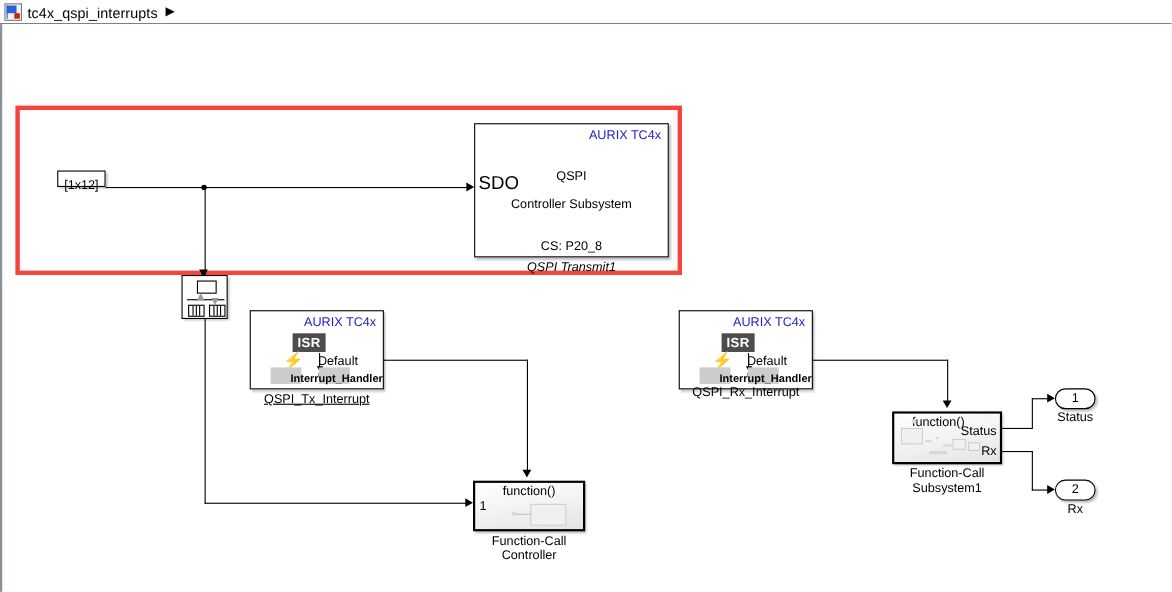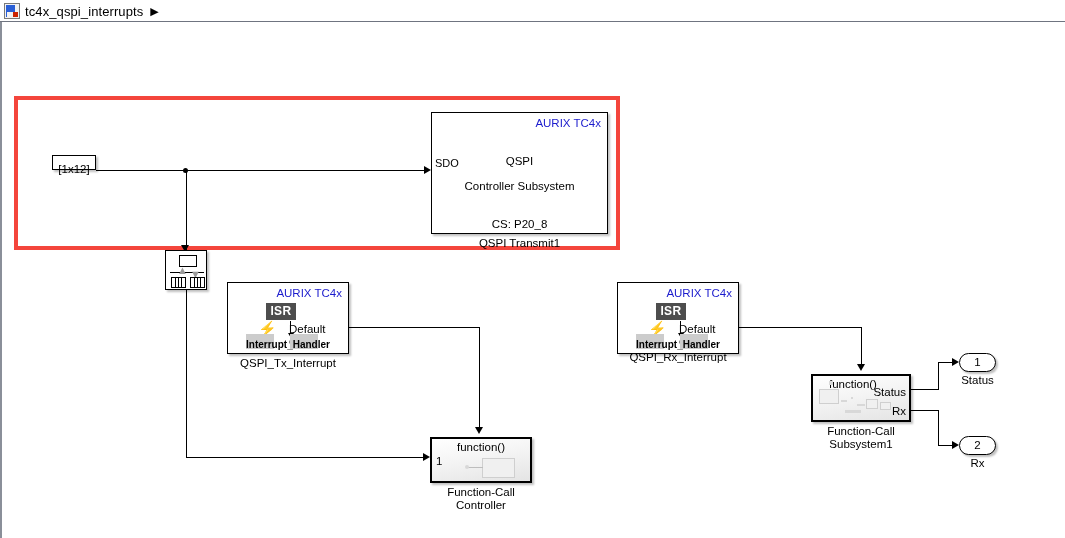--- a/index.html
+++ b/index.html
@@ -52,21 +52,21 @@
 
   
   #hl{position:absolute;border:4px solid #f4453c;box-sizing:border-box;}
 
   
   .isr{position:absolute;background:#4d4d4d;color:#fff;font-weight:bold;
        font-size:12px;text-align:center;line-height:17px;letter-spacing:.4px;}
   .graybox{position:absolute;background:#cccccc;}
   .bolt{position:absolute;font-size:15px;color:#000;line-height:1;}
   .devent{position:absolute;font-size:11.5px;}
-  .ihand{position:absolute;width:100%;text-align:center;font-size:10px;
+  .ihand{position:absolute;width:100%;text-align:right;font-size:10px;
          font-weight:bold;}
   .dnarrow{position:absolute;width:0;height:0;
          border-top:5px solid #000;border-left:3px solid transparent;
          border-right:3px solid transparent;}
   .dnstem{position:absolute;width:0;border-left:1.2px solid #000;}
 
   
   .oport{position:absolute;box-sizing:border-box;border:1.4px solid #000;
          border-radius:11px;background:#fff;text-align:center;font-size:11.5px;
          line-height:17px;box-shadow:2px 2px 2px rgba(0,0,0,.25);}
@@ -113,26 +113,26 @@
 
   <div class="h" style="left:94px;top:148px;width:332px;"></div>
   <div class="arw r" style="left:422px;top:143.5px;"></div>
   <div class="dot" style="left:181px;top:145.5px;"></div>
 
   <div class="v" style="left:183.5px;top:148px;height:80px;"></div>
   <div class="arw d" style="left:179px;top:223px;"></div>
 
   <div class="blk" style="left:429px;top:90px;width:177px;height:122px;">
     <div class="aurix">AURIX TC4x</div>
-    <div style="position:absolute;left:3px;top:44px;font-size:11px;">SDO</div>
+    <div style="position:absolute;left:3px;top:44px;font-size:17px;">SDO</div>
     <div class="ctext" style="top:42px;">QSPI</div>
     <div class="ctext" style="top:67px;">Controller Subsystem</div>
     <div class="ctext" style="top:105px;">CS: P20_8</div>
   </div>
-  <div class="blabel" style="left:429px;top:215px;width:177px;">QSPI Transmit1</div>
+  <div class="blabel" style="left:429px;top:215px;width:177px;font-style:italic;">QSPI Transmit1</div>
 
   <div class="blk" style="left:163px;top:228px;width:42px;height:40px;">
     <div class="sc-rect" style="left:13px;top:4px;width:16px;height:10px;"></div>
     <div class="sc-hline" style="left:4px;top:21px;width:34px;"></div>
     <div class="sc-uparr" style="left:11px;top:14px;">▲</div>
     <div class="sc-uparr" style="left:24px;top:18px;">▼</div>
     <div class="sc-bar" style="left:5px;top:26px;width:13px;height:9px;">
       <i style="left:3px;"></i>
         <i style="left:6px;"></i>
         <i style="left:9px;"></i>
@@ -152,21 +152,21 @@
     <div class="aurix">AURIX TC4x</div>
     <div class="isr" style="left:38px;top:20px;width:30px;height:17px;">ISR</div>
     <div class="bolt" style="left:30px;top:38px;">⚡</div>
     <div class="dnstem" style="left:62px;top:38px;height:14px;"></div>
     <div class="dnarrow" style="left:59.5px;top:50px;"></div>
     <div class="devent" style="left:61px;top:40px;">Default event</div>
     <div class="graybox" style="left:18px;top:51px;width:28px;height:15px;"></div>
     <div class="graybox" style="left:62px;top:51px;width:28px;height:15px;"></div>
     <div class="ihand" style="left:0;top:56px;">Interrupt_Handler</div>
   </div>
-  <div class="blabel" style="left:215px;top:335px;width:142px;">QSPI_Tx_Interrupt</div>
+  <div class="blabel" style="left:215px;top:335px;width:142px;text-decoration:underline;">QSPI_Tx_Interrupt</div>
 
   <div class="h" style="left:347px;top:305px;width:131px;"></div>
   <div class="v" style="left:477px;top:305px;height:105px;"></div>
   <div class="arw d" style="left:473px;top:405px;"></div>
 
   <div class="blk thick grad" style="left:428px;top:415px;width:102px;height:46px;">
     <div class="fc-title" style="top:2px;">function()</div>
     <div class="fc-in" style="left:4px;top:16px;">1</div>
     <div class="sketchb" style="left:50px;top:19px;width:31px;height:18px;"></div>
     <div class="fc-wire" style="left:36px;top:28px;width:15px;"></div>

